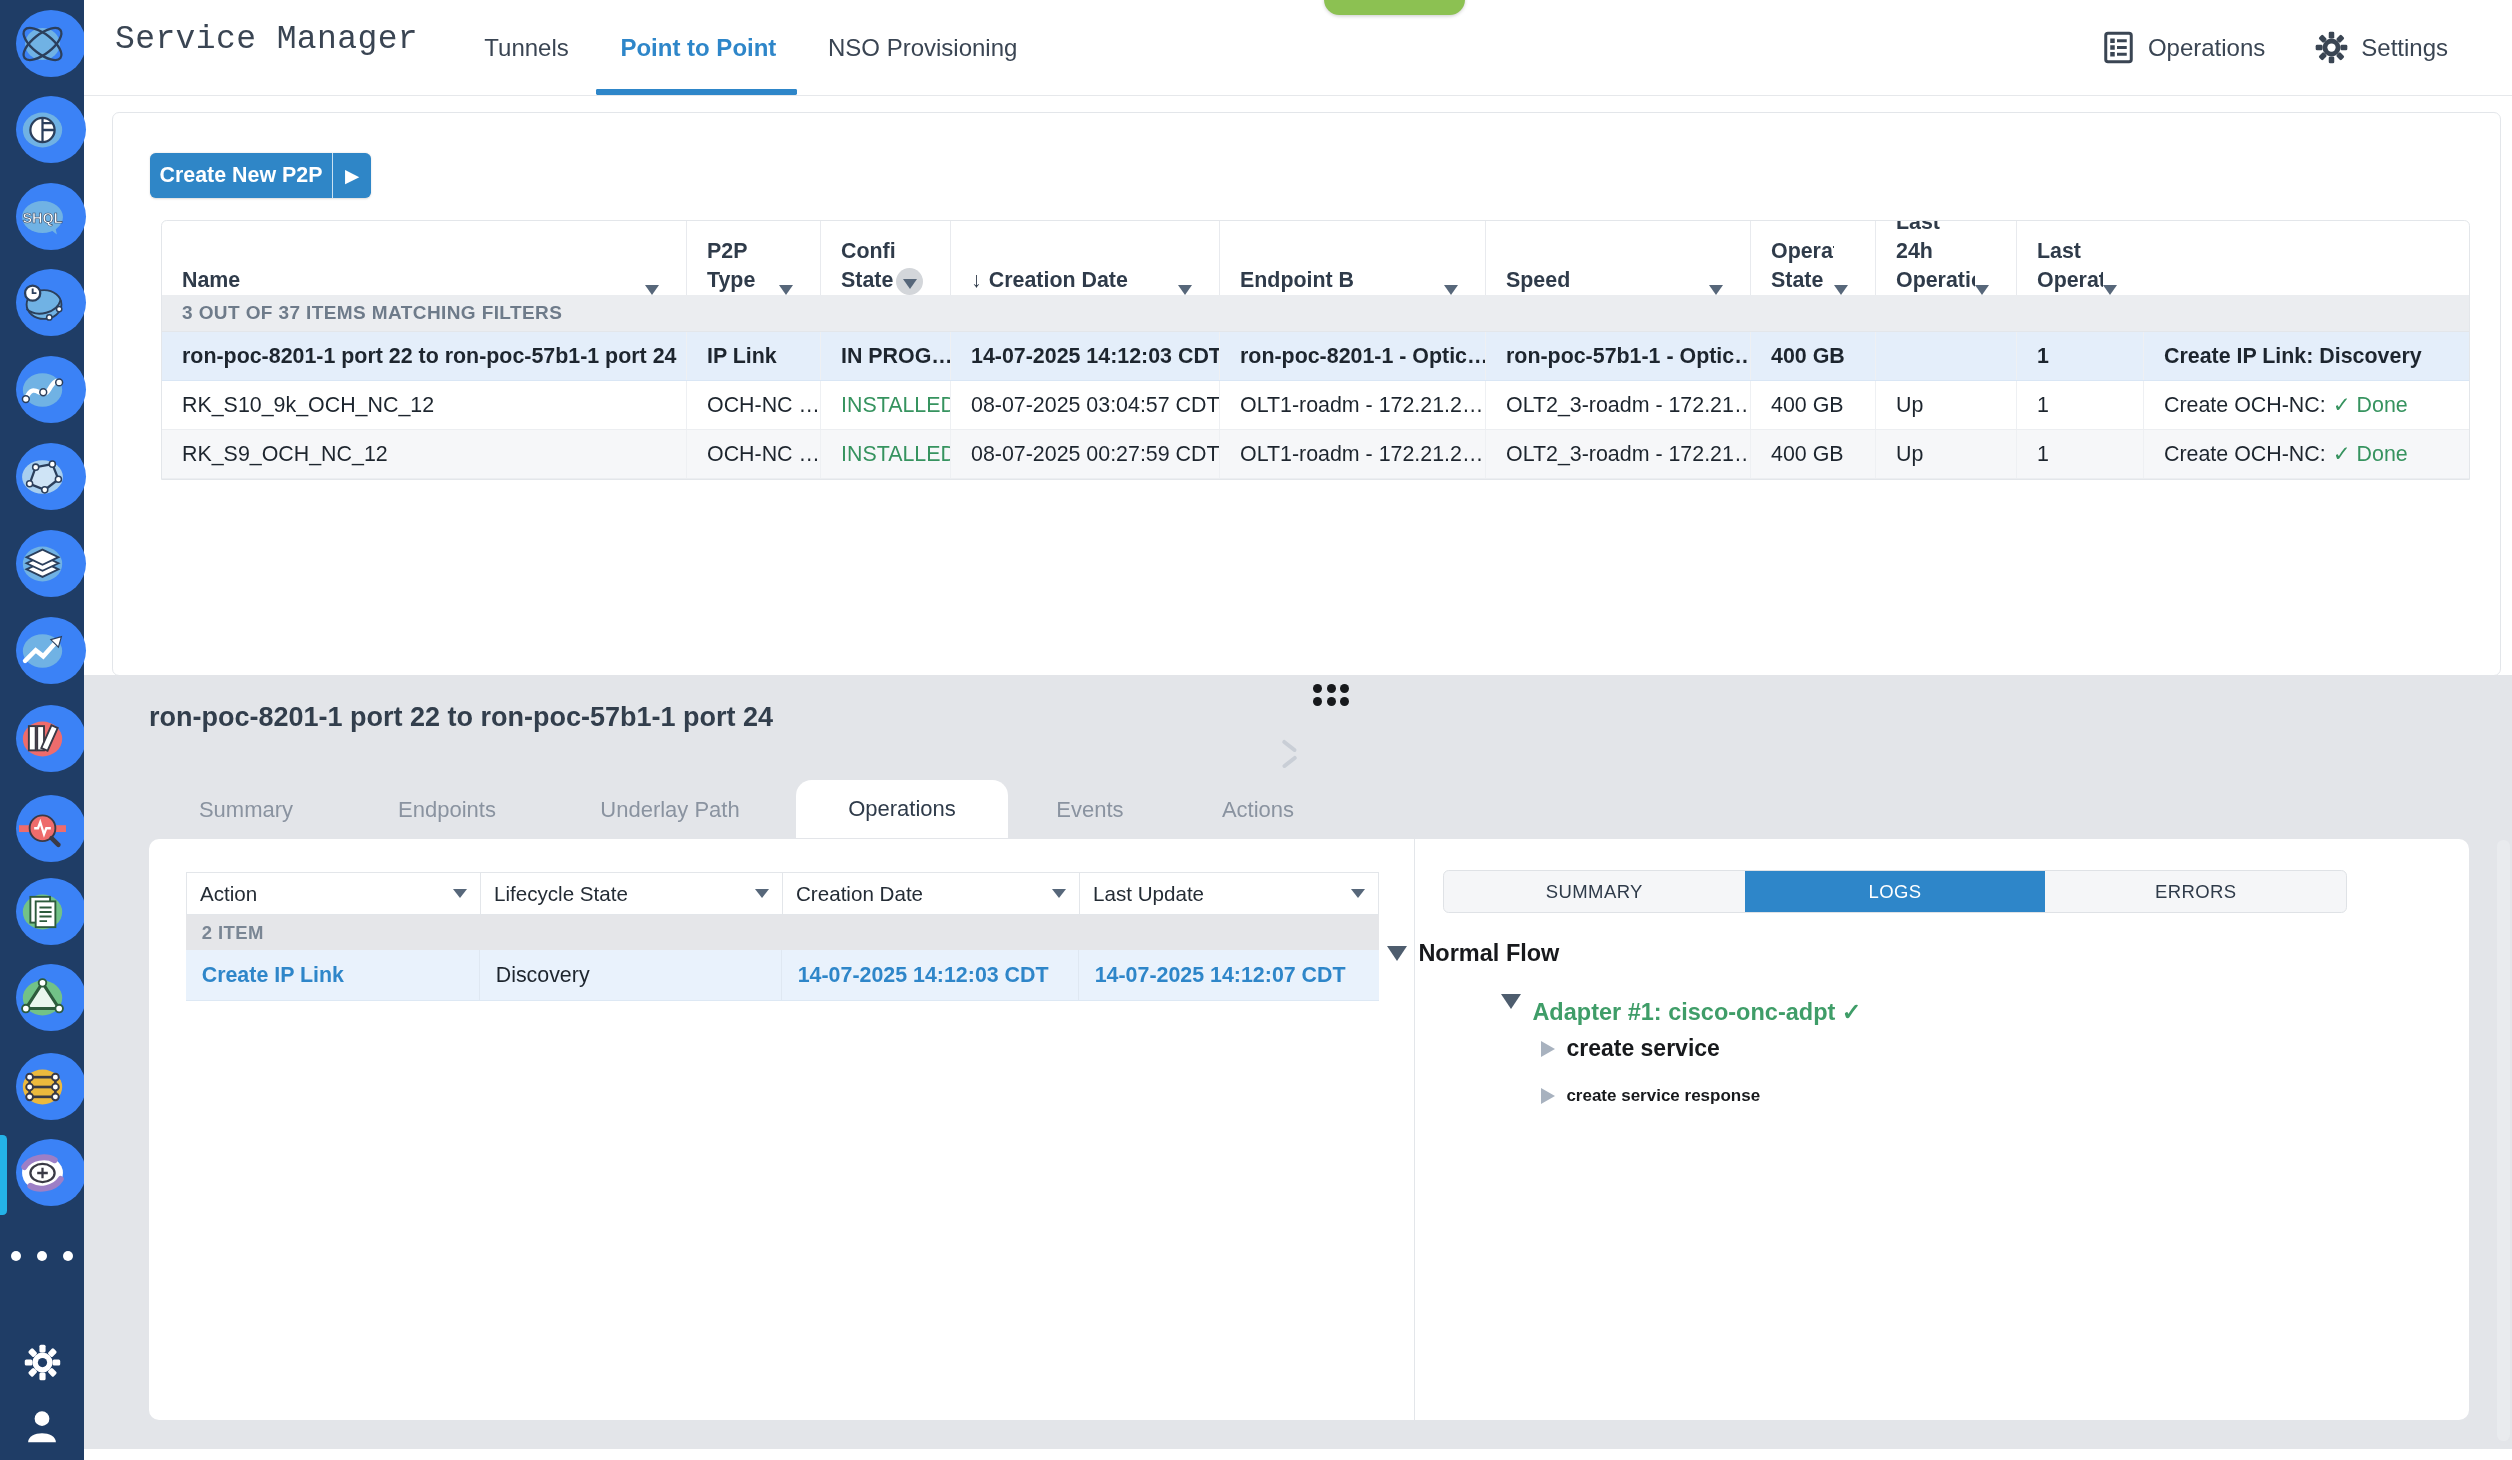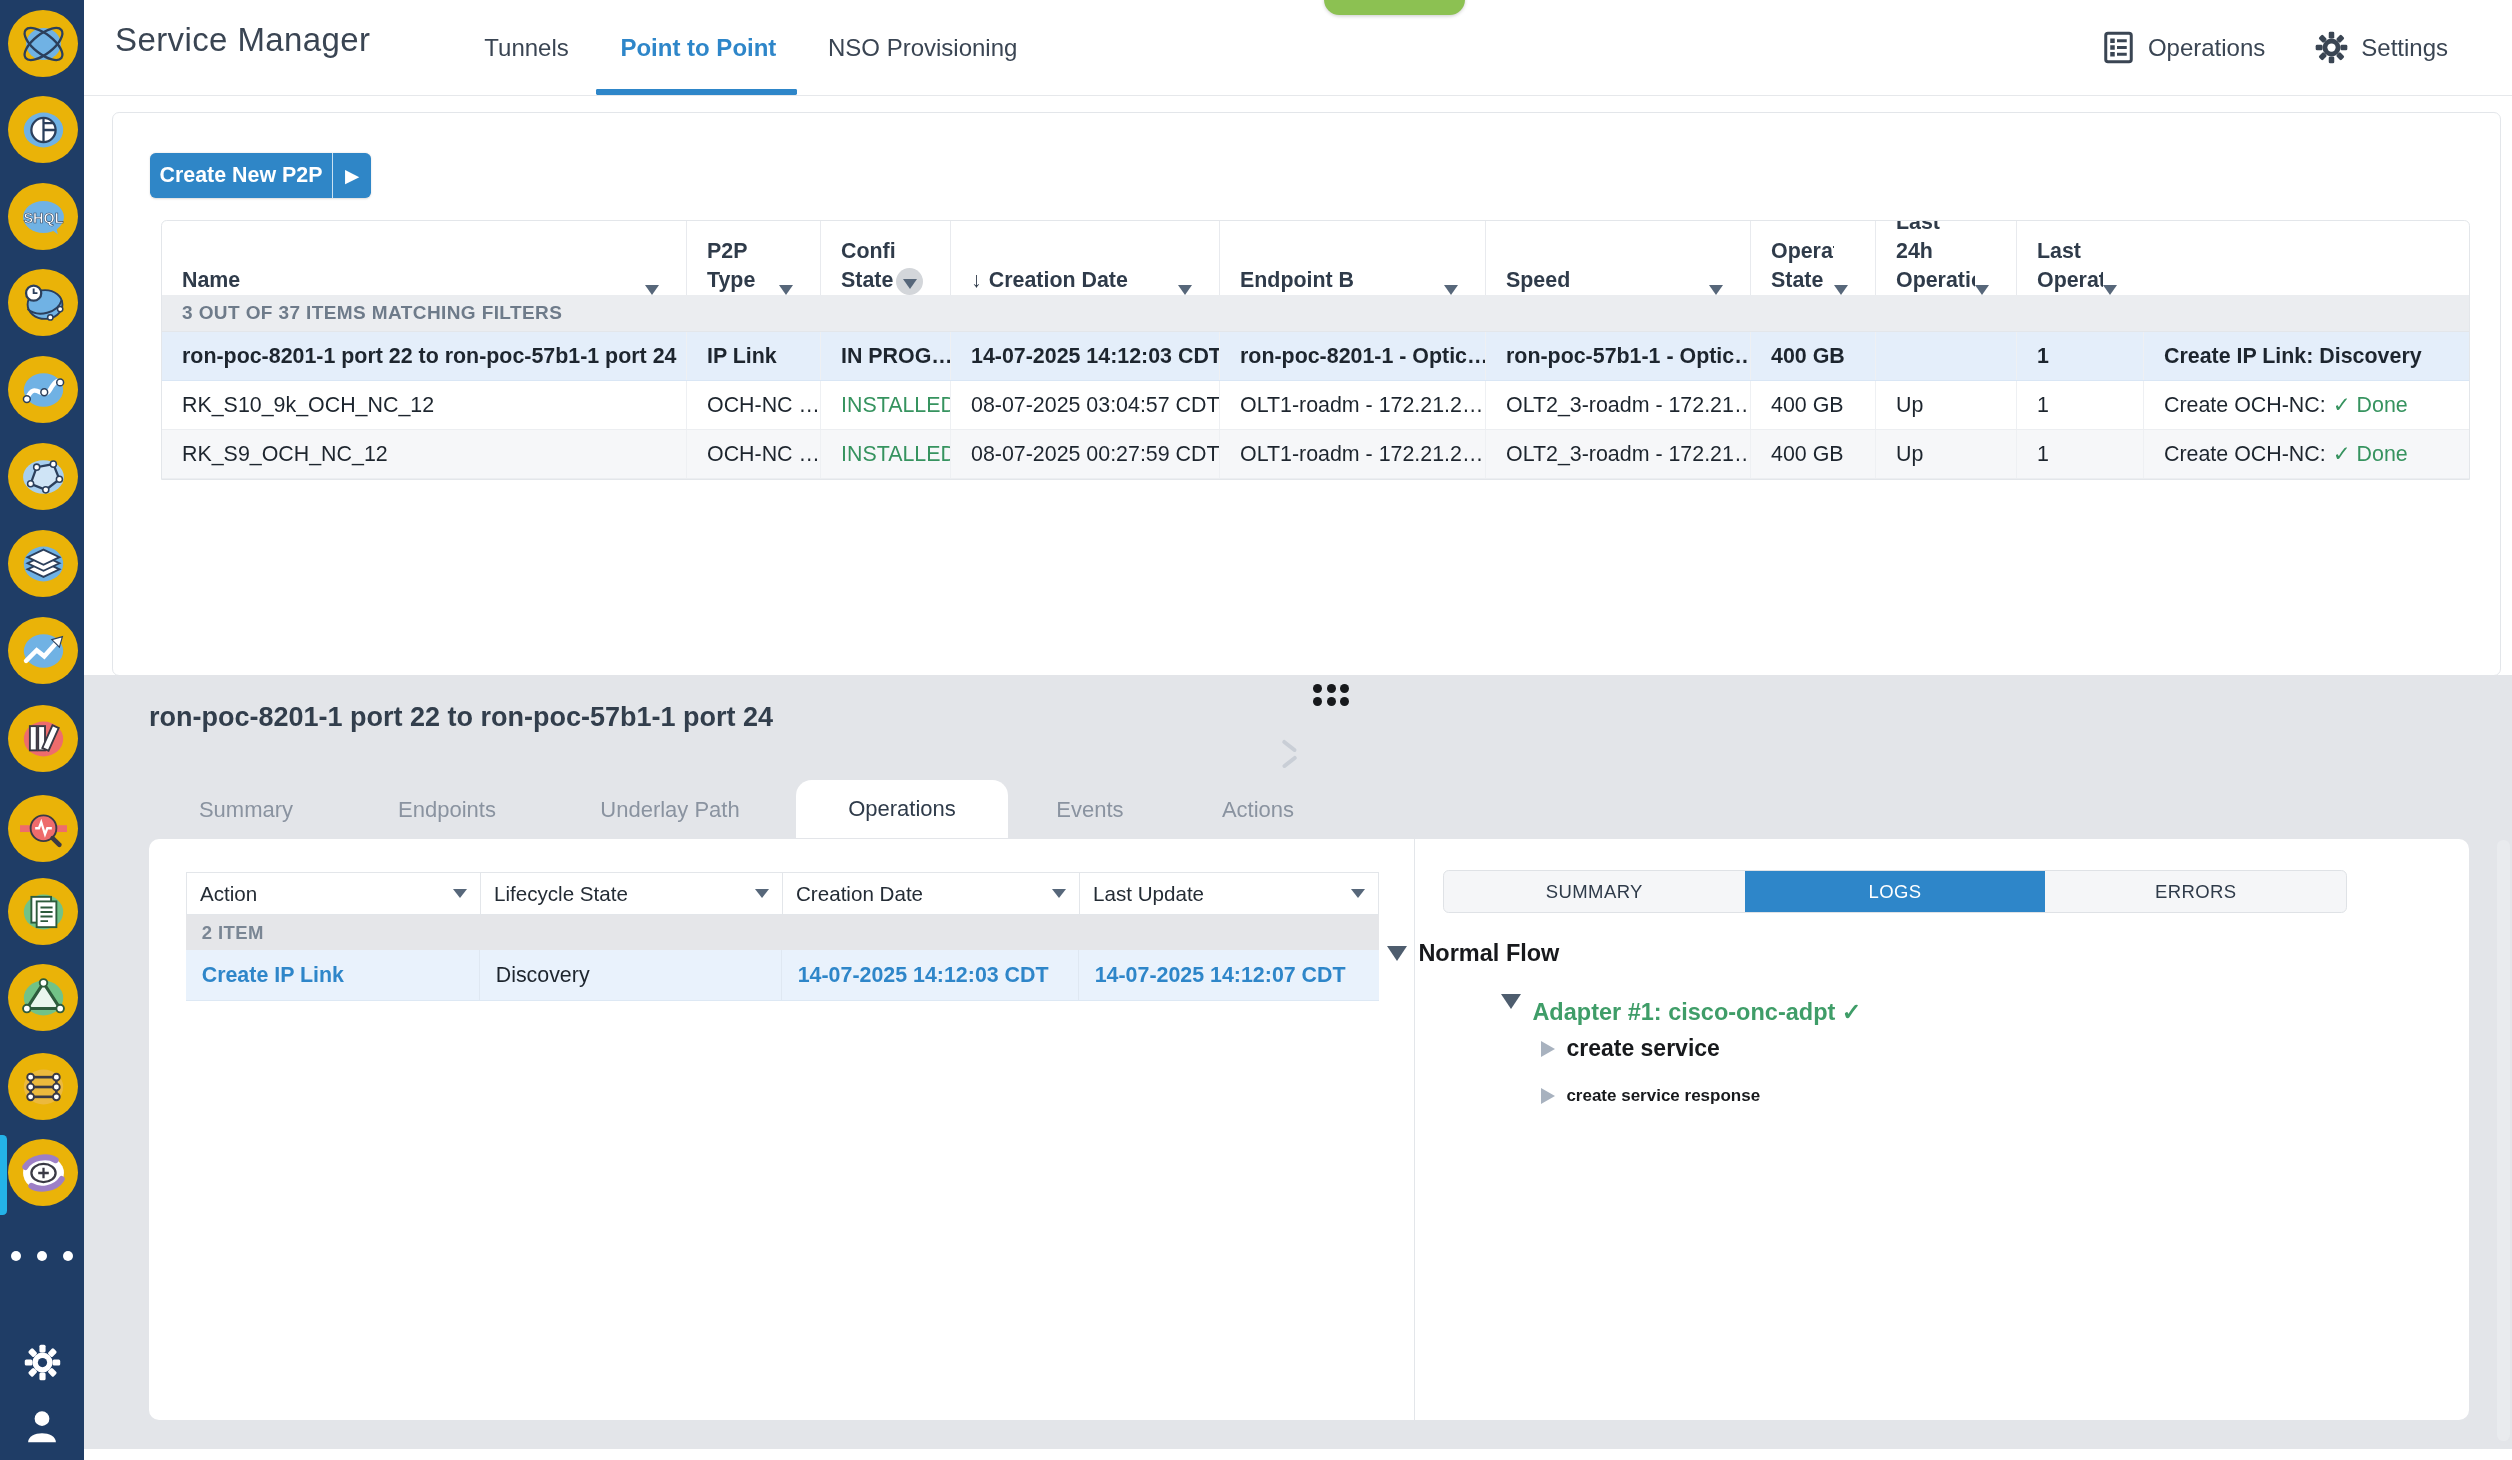--- a/index.html
+++ b/index.html
@@ -1,32 +1,32 @@
 <!DOCTYPE html>
 <html style="font-size:11.4px"><head>
 <meta charset="utf-8">
 <style>
   html,body{margin:0;padding:0;background:#fff;}
   .stage{position:relative;width:2512px;height:1460px;background:#fff;overflow:hidden;
          font-family:"Liberation Sans",sans-serif;color:#1d252e;}
 
   
   .sidebar{position:absolute;left:0;top:0;width:84px;height:1460px;background:#1f3d66;}
-  .side-icon{position:absolute;left:8px;width:70px;height:67px;background:#eab308;border-radius:50%;
-             display:flex;align-items:center;justify-content:center;cursor:pointer;}
+  .side-icon{position:absolute;left:16px;width:70px;height:67px;background:#3b82f6;border-radius:50%;
+             display:flex;align-items:center;justify-content:flex-start;cursor:pointer;}
   .side-icon svg{width:53px;height:50px;}
   .active-bar{position:absolute;left:0;top:1135px;width:7.1px;height:80px;background:#24b3e8;border-radius:0 4.3px 4.3px 0;}
   .side-dots{position:absolute;left:0;top:1251px;width:84px;display:flex;justify-content:center;gap:15.7px;}
   .side-dots i{width:10px;height:10px;border-radius:50%;background:#fff;}
   .side-bottom{position:absolute;left:0;width:84px;display:flex;justify-content:center;}
   .sb-gear{top:1344px;} .sb-user{top:1408px;}
 
   
   .topbar{position:absolute;left:84px;top:0;width:2428px;height:95px;background:#fff;border-bottom:1.4px solid #e6e8eb;}
-  .app-title{position:absolute;left:31px;top:21.4px;font-size:33px;font-weight:400;color:#3a4553;letter-spacing:0.4px;}
+  .app-title{position:absolute;left:31px;top:21.4px;font-size:33px;font-weight:400;color:#3a4553;letter-spacing:0.4px;font-family:Liberation Mono, monospace;}
   .top-tabs{position:absolute;left:396px;top:0;height:95px;display:flex;align-items:center;gap:43px;}
   .top-tab{font-size:24px;color:#3a4553;cursor:pointer;padding:0 4.3px;}
   .top-tab.active{color:#2e86c9;font-weight:700;}
   .tab-underline{position:absolute;left:512px;top:89px;width:201px;height:5.7px;background:#2e86c9;border-radius:1.4px;}
   .green-pill{position:absolute;left:1240px;top:-15.7px;width:141px;height:31px;background:#8cc152;border-radius:15.7px;
               box-shadow:0 1.4px 3.6px rgba(0,0,0,.18);cursor:pointer;}
   .top-actions{position:absolute;right:64px;top:0;height:95px;display:flex;align-items:center;gap:50px;}
   .top-action{display:flex;align-items:center;gap:13px;font-size:24px;color:#3a4553;cursor:pointer;}
   .top-action svg{width:33px;height:33px;}
 

